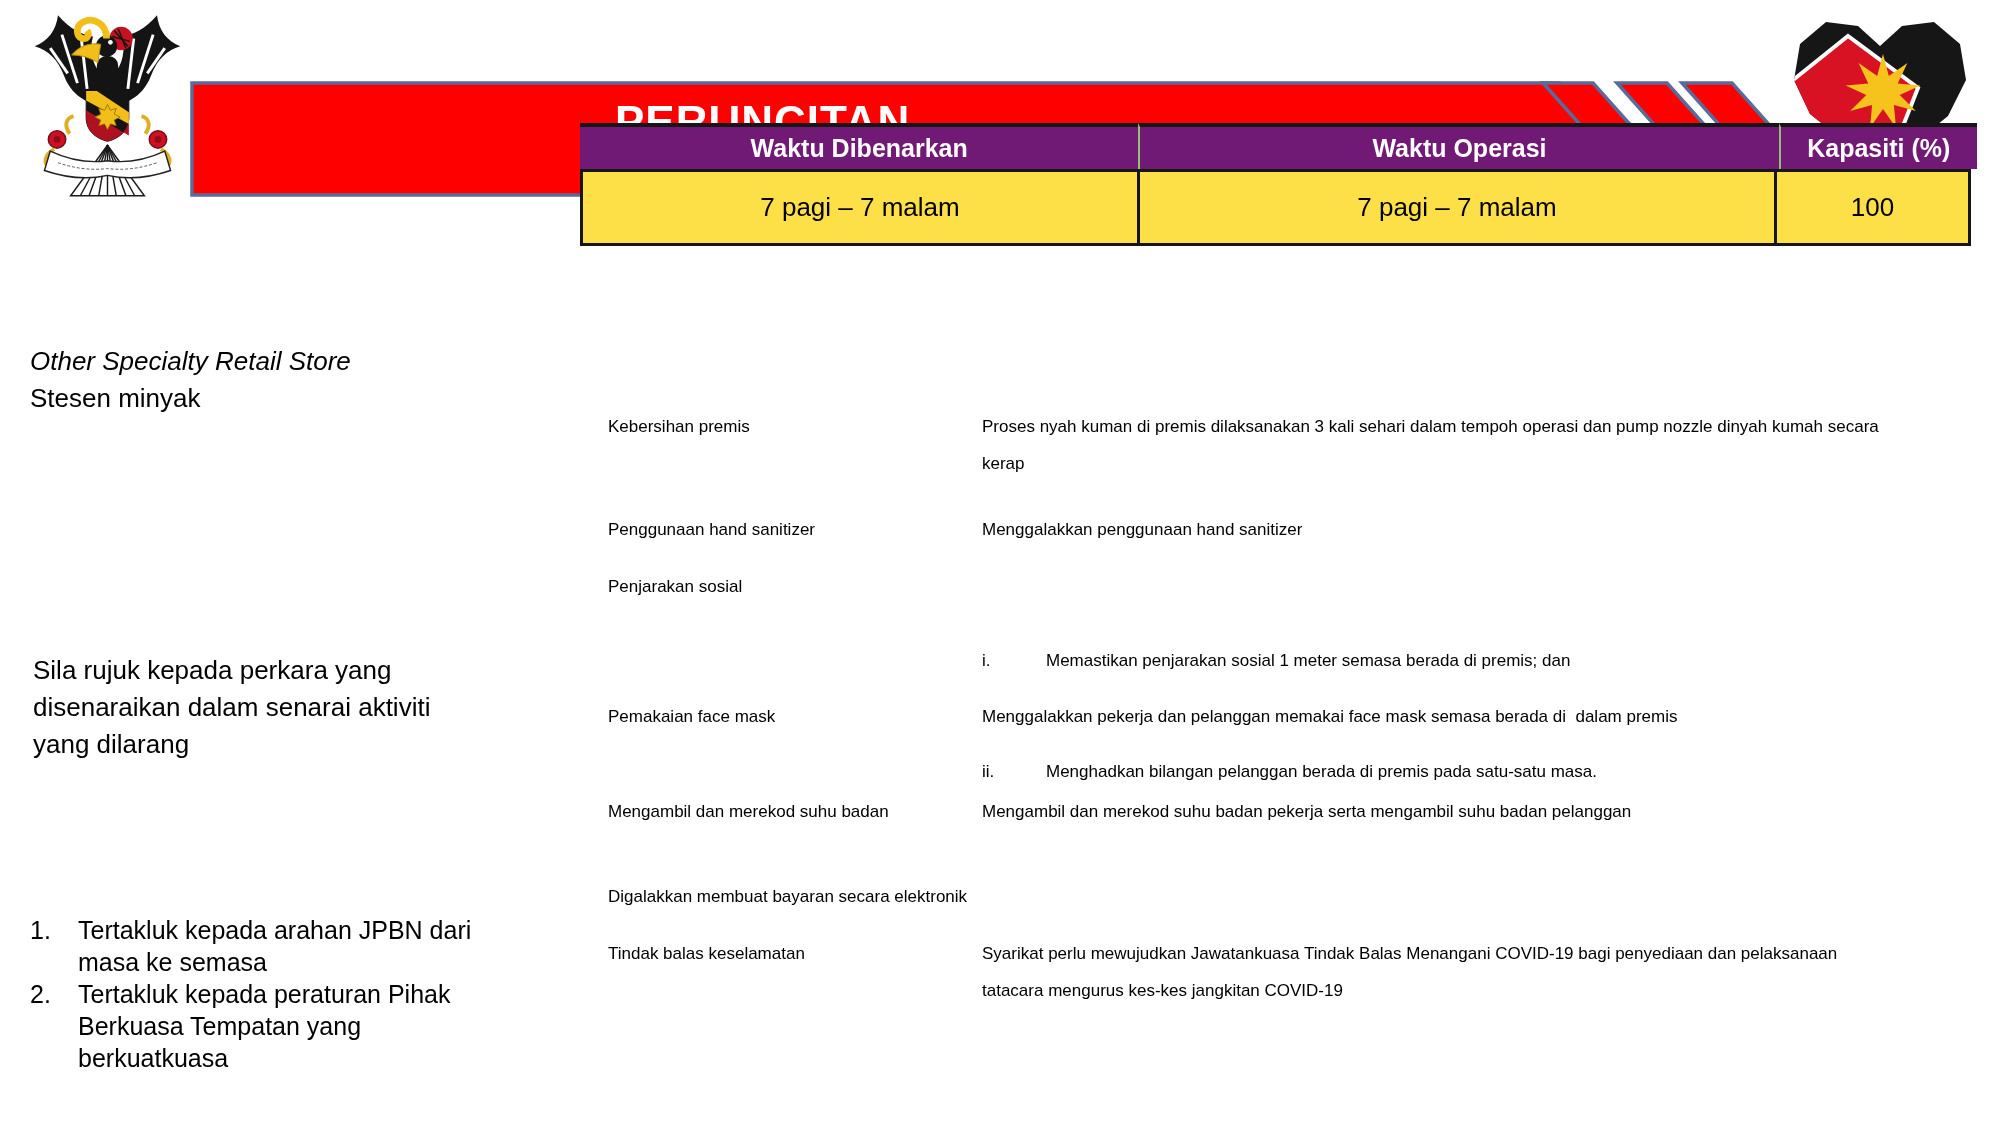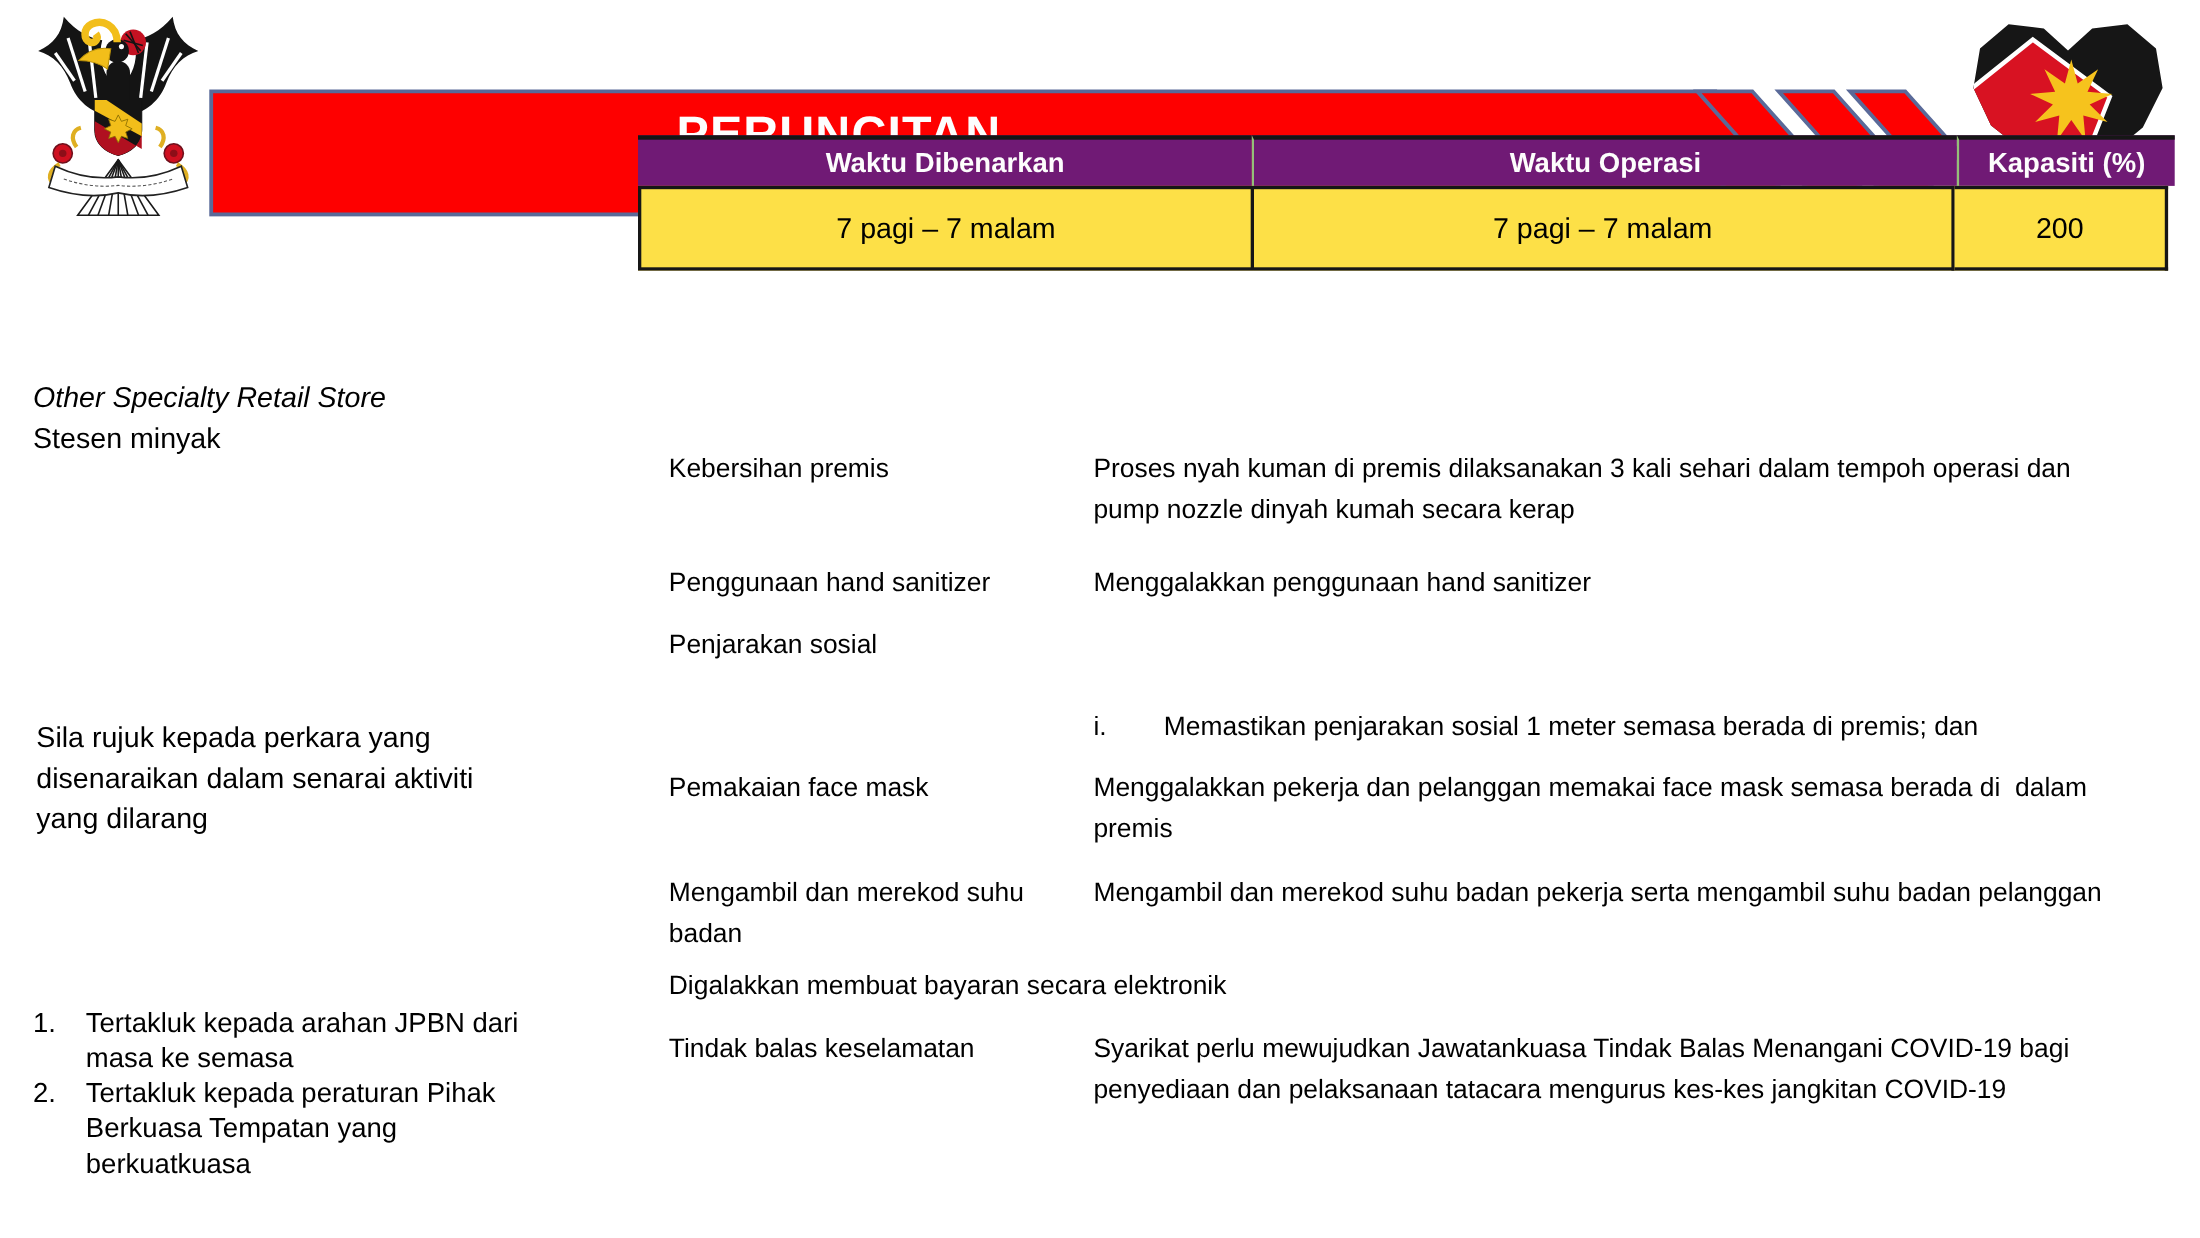--- a/index.html
+++ b/index.html
@@ -35,21 +35,21 @@
   .tbl-vals .col1{width:554px;} .tbl-vals .col2{width:634px;} .tbl-vals .col3{width:191px;}
   
   .cat-block{position:absolute;left:30px;top:316px;font-size:26px;line-height:37px;}
   .cat-italic{font-style:italic;margin-top:27px;}
   .note-block{position:absolute;left:33px;top:652px;width:455px;font-size:26px;line-height:37px;}
   .footnotes{position:absolute;left:30px;top:914px;width:470px;font-size:25px;line-height:32px;}
   .fn-item{display:flex;}
   .fn-num{width:48px;flex:none;}
   .fn-text{width:420px;}
   
-  .sop-row{position:absolute;left:608px;display:flex;font-size:24px;line-height:37px;gap:12px;}
+  .sop-row{position:absolute;left:608px;display:flex;font-size:17px;line-height:37px;}
   .sop-label{width:374px;flex:none;}
   .sop-desc{width:920px;white-space:pre-wrap;}
   .rlist-item{display:flex;}
   .rlist-num{width:64px;flex:none;}
   .rlist-text{width:856px;}
   .r1{top:408px;} .r2{top:511px;} .r3{top:568px;} .r4{top:698px;}
   .r5{top:793px;} .r6{top:878px;} .r7{top:935px;}
 </style>
 </head>
 <body>
@@ -149,21 +149,21 @@
 
   <div class="info-table">
     <div class="tbl-row tbl-head">
       <div class="cell col1">Waktu Dibenarkan</div>
       <div class="cell col2">Waktu Operasi</div>
       <div class="cell col3">Kapasiti (%)</div>
     </div>
     <div class="tbl-row tbl-vals">
       <div class="cell col1">7 pagi – 7 malam</div>
       <div class="cell col2">7 pagi – 7 malam</div>
-      <div class="cell col3">200</div>
+      <div class="cell col3">100</div>
     </div>
   </div>
 
   <div class="cat-block">
     <div class="cat-italic">Other Specialty Retail Store</div>
     <div>Stesen minyak</div>
   </div>
 
   <div class="note-block">Sila rujuk kepada perkara yang disenaraikan dalam senarai aktiviti yang dilarang</div>
 
@@ -188,20 +188,24 @@
     <div class="sop-desc">Menggalakkan penggunaan hand sanitizer</div>
   </div>
 
   <div class="sop-row r3">
     <div class="sop-label">Penjarakan sosial</div>
     <div class="sop-desc">
       <div class="rlist-item">
         <span class="rlist-num">i.</span>
         <span class="rlist-text">Memastikan penjarakan sosial 1 meter semasa berada di premis; dan</span>
       </div>
+      <div class="rlist-item">
+        <span class="rlist-num">ii.</span>
+        <span class="rlist-text">Menghadkan bilangan pelanggan berada di premis pada satu-satu masa.</span>
+      </div>
     </div>
   </div>
 
   <div class="sop-row r4">
     <div class="sop-label">Pemakaian face mask</div>
     <div class="sop-desc">Menggalakkan pekerja dan pelanggan memakai face mask semasa berada di  dalam premis</div>
   </div>
 
   <div class="sop-row r5">
     <div class="sop-label">Mengambil dan merekod suhu badan</div>

